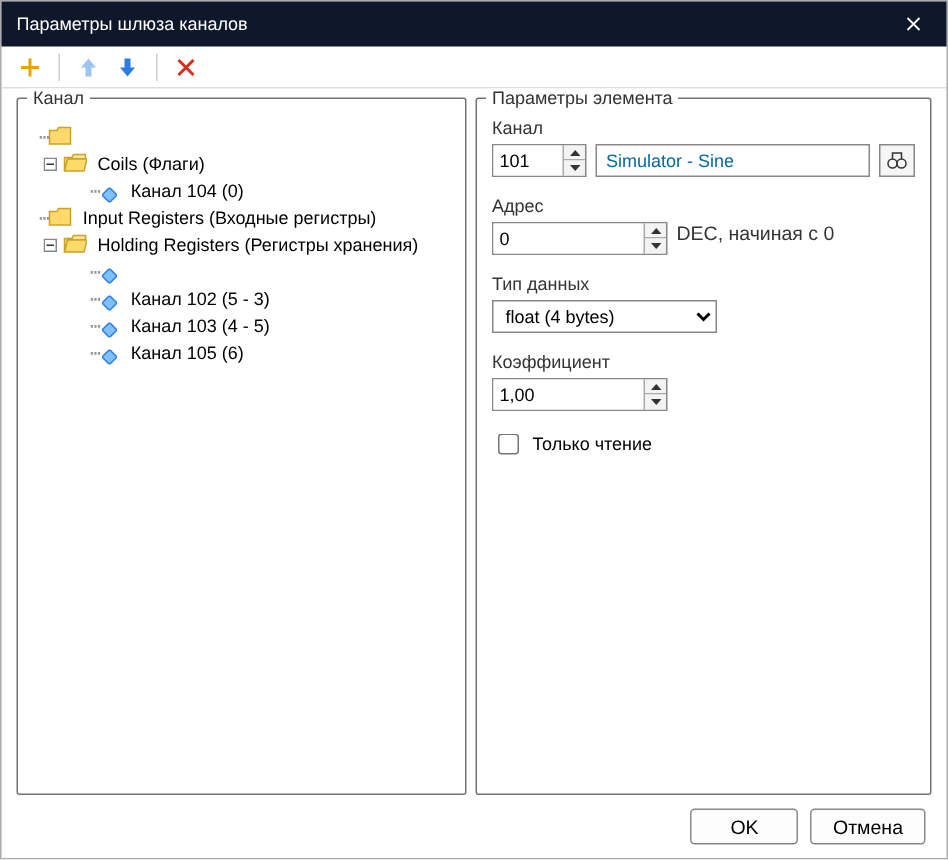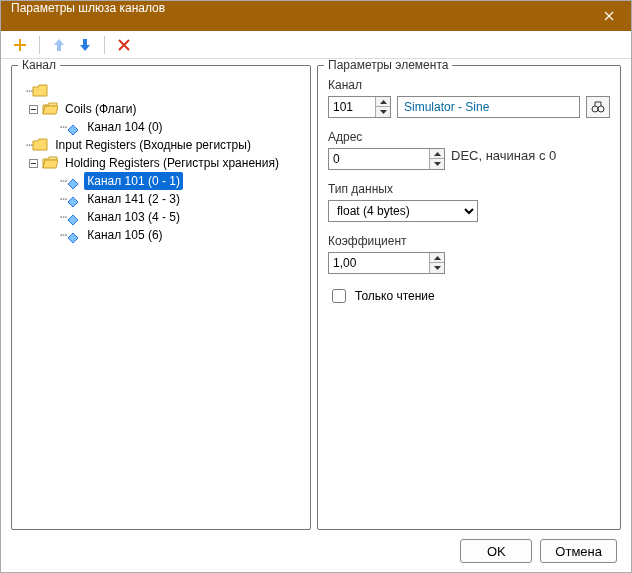--- a/index.html
+++ b/index.html
@@ -1,18 +1,18 @@
 <!DOCTYPE html>
 <html><head>
 <meta charset="utf-8">
 <style>
   * { box-sizing: border-box; font-family: "Segoe UI", Tahoma, sans-serif; font-size: 12px; }
   body { margin: 0; background: #fff; }
   .window { width: 632px; height: 573px; border: 1px solid #aaa; display: flex; flex-direction: column; box-shadow: 0 4px 16px rgba(0,0,0,0.2); }
-  .titlebar { background: #a16207; color: #fff; height: 30px; display: flex; padding: 0 0 0 10px; gap: 30px; }
+  .titlebar { background: #0f172a; color: #fff; height: 30px; display: flex; align-items: center; padding: 0 0 0 10px; gap: 30px; }
   .titlebar .title { flex: 1; font-size: 12px; }
   .titlebar .close { width: 44px; height: 30px; display: flex; align-items: center; justify-content: center; cursor: pointer; }
   .toolbar { height: 28px; border-bottom: 1px solid #ddd; display: flex; align-items: center; padding: 0 10px; gap: 8px; }
   .toolbar .sep { width: 1px; height: 18px; background: #ccc; margin: 0 2px; }
   .toolbar .tbtn { width: 18px; height: 18px; display: flex; align-items: center; justify-content: center; cursor: pointer; }
   .toolbar .tbtn.disabled { opacity: 0.45; }
   .body { flex: 1; display: flex; gap: 6px; padding: 6px 10px 0 10px; overflow: hidden; }
   .panel { border: 1px solid #737373; border-radius: 2px; display: flex; flex-direction: column; position: relative; }
   .panel-label { position: absolute; top: -8px; left: 6px; background: #fff; padding: 0 4px; color: #333; font-size: 12px; }
   .left { flex: 0 0 300px; padding: 12px 4px 4px 4px; }
@@ -137,29 +137,28 @@
                 <path d="M3 4 L16 4 L14 12 L1 12 Z" fill="#ffd96b" stroke="#c9a227"></path>
               </svg></span>
           <span class="tree-label">Holding Registers (Регистры хранения)</span>
         </div>
 
         <div class="tree-row" style="padding-left:42px">
           <span class="dots">⋯</span>
           <span class="diamond"><svg width="10" height="10" viewBox="0 0 10 10">
                 <path d="M5 0 L10 5 L5 10 L0 5 Z" fill="#7fc0ff" stroke="#2a7de1"></path>
               </svg></span>
-          <span class="tree-label selected">Канал 101 (0 - 1)</span>
-        </div>
-
-        <div class="tree-row" style="padding-left:42px">
-          <span class="dots">⋯</span>
-          <span class="diamond"><svg width="10" height="10" viewBox="0 0 10 10">
-                <path d="M5 0 L10 5 L5 10 L0 5 Z" fill="#7fc0ff" stroke="#2a7de1"></path>
-              </svg></span>
-          <span class="tree-label">Канал 141 (2 - 3)</span>
+        </div>
+
+        <div class="tree-row" style="padding-left:42px">
+          <span class="dots">⋯</span>
+          <span class="diamond"><svg width="10" height="10" viewBox="0 0 10 10">
+                <path d="M5 0 L10 5 L5 10 L0 5 Z" fill="#7fc0ff" stroke="#2a7de1"></path>
+              </svg></span>
+          <span class="tree-label">Канал 102 (5 - 3)</span>
         </div>
 
         <div class="tree-row" style="padding-left:42px">
           <span class="dots">⋯</span>
           <span class="diamond"><svg width="10" height="10" viewBox="0 0 10 10">
                 <path d="M5 0 L10 5 L5 10 L0 5 Z" fill="#7fc0ff" stroke="#2a7de1"></path>
               </svg></span>
           <span class="tree-label">Канал 103 (4 - 5)</span>
         </div>
 

